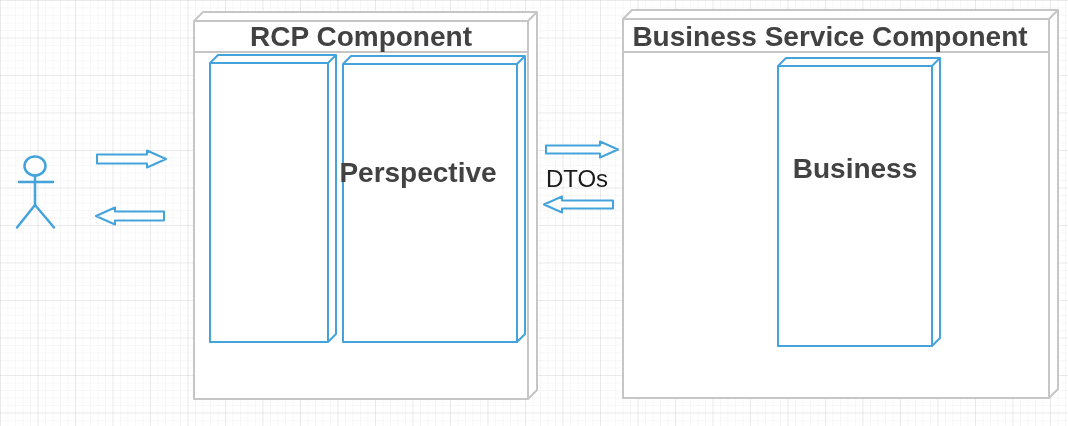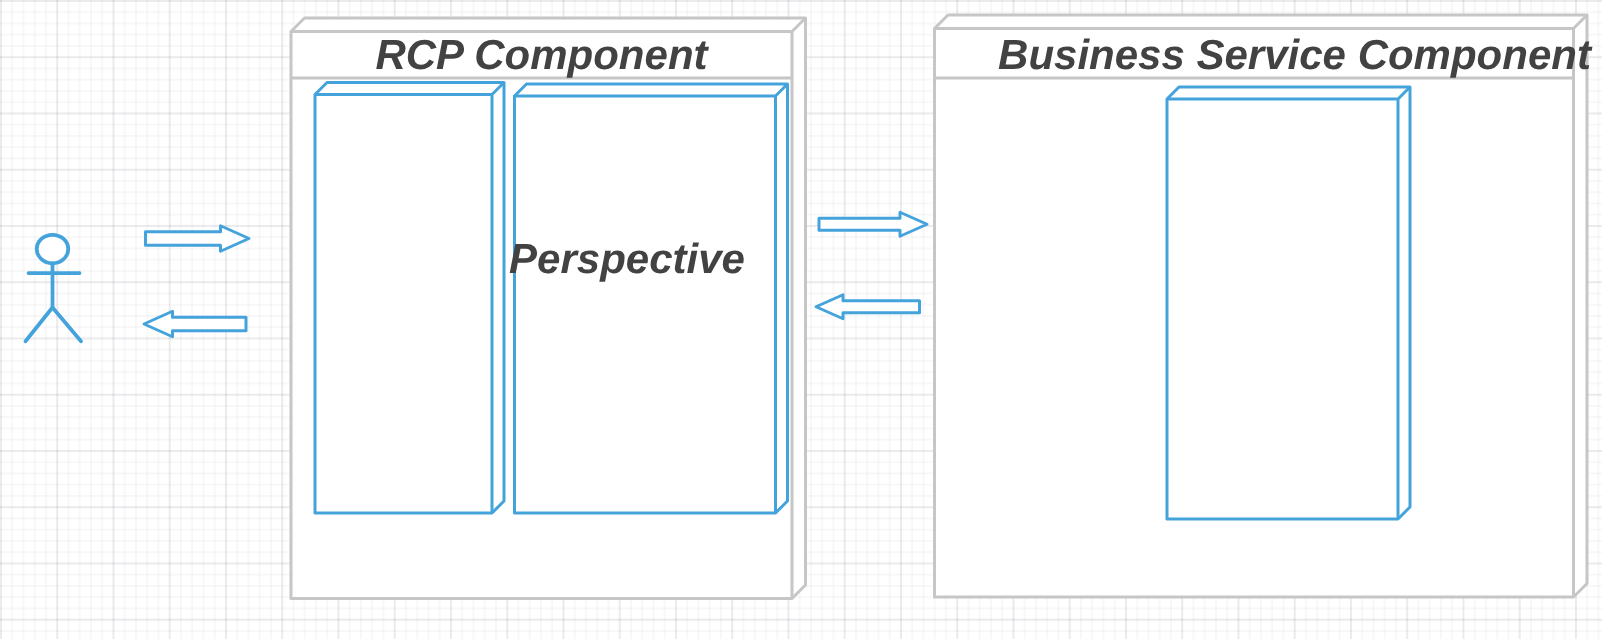--- a/index.html
+++ b/index.html
@@ -29,27 +29,27 @@
   }
   .label {
     position: absolute;
     display: flex;
     align-items: center;
     justify-content: center;
     white-space: nowrap;
     color: #424242;
     pointer-events: none;
   }
-  .label.bold   { font-weight: bold; font-size: 28px; font-style: italic; }
+  .label.bold   { font-weight: bold; font-size: 28px; }
   .label.plain  { font-weight: normal; font-size: 28px; color: #4a4a4a; }
   .label.small  { font-weight: normal; font-size: 24px; color: #1a1a1a; }
 
   
   .rcp-title      { left: 194px; top: 21px;  width: 334px; height: 31px; }
-  .biz-title      { left: 651px; top: 21px;  width: 344px; height: 31px; padding-left: 40px; }
+  .biz-title      { left: 618px; top: 21px;  width: 344px; height: 31px; padding-left: 40px; }
   
   .myrcp-label    { left: 210px; top: 153px; width: 118px; height: 30px; }
   .persp-label    { left: 343px; top: 158px; width: 150px; height: 30px; }
   .bizbox-label   { left: 778px; top: 154px; width: 154px; height: 30px; }
   
   .dtos-label     { left: 540px; top: 164px; width: 74px;  height: 30px; }
   .client-label   { left: 0px;   top: 239px; width: 75px;  height: 30px; }
 </style>
 </head>
 <body>
@@ -100,16 +100,18 @@
     <path d="M613,200.5 L562,200.5 L562,196.5 L544,204.5 L562,212.5 L562,208.5 L613,208.5 Z" fill="#ffffff" stroke="#45a3dc" stroke-width="2" stroke-linejoin="round"></path>
   </svg>
 
   <div class="label bold rcp-title">RCP Component</div>
 
   <div class="label bold biz-title">Business Service Component</div>
 
 
   <div class="label bold persp-label">Perspective</div>
 
+  <div class="label bold bizbox-label">Business</div>
 
+  <div class="label small dtos-label">DTOs</div>
 
 
 </div>
 
 </body></html>

